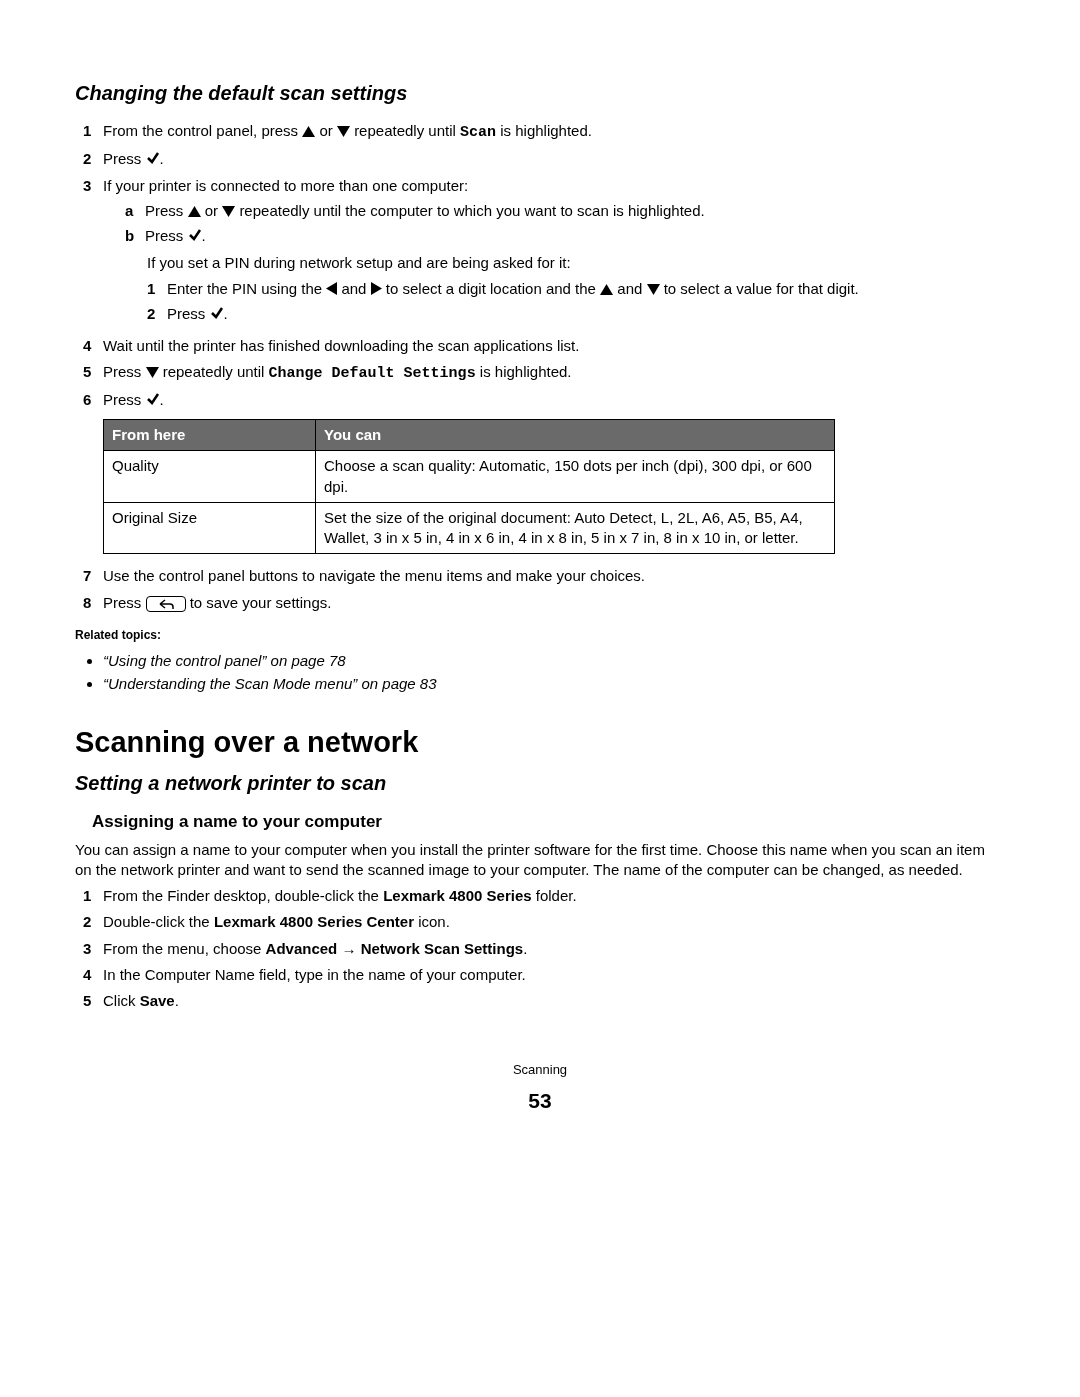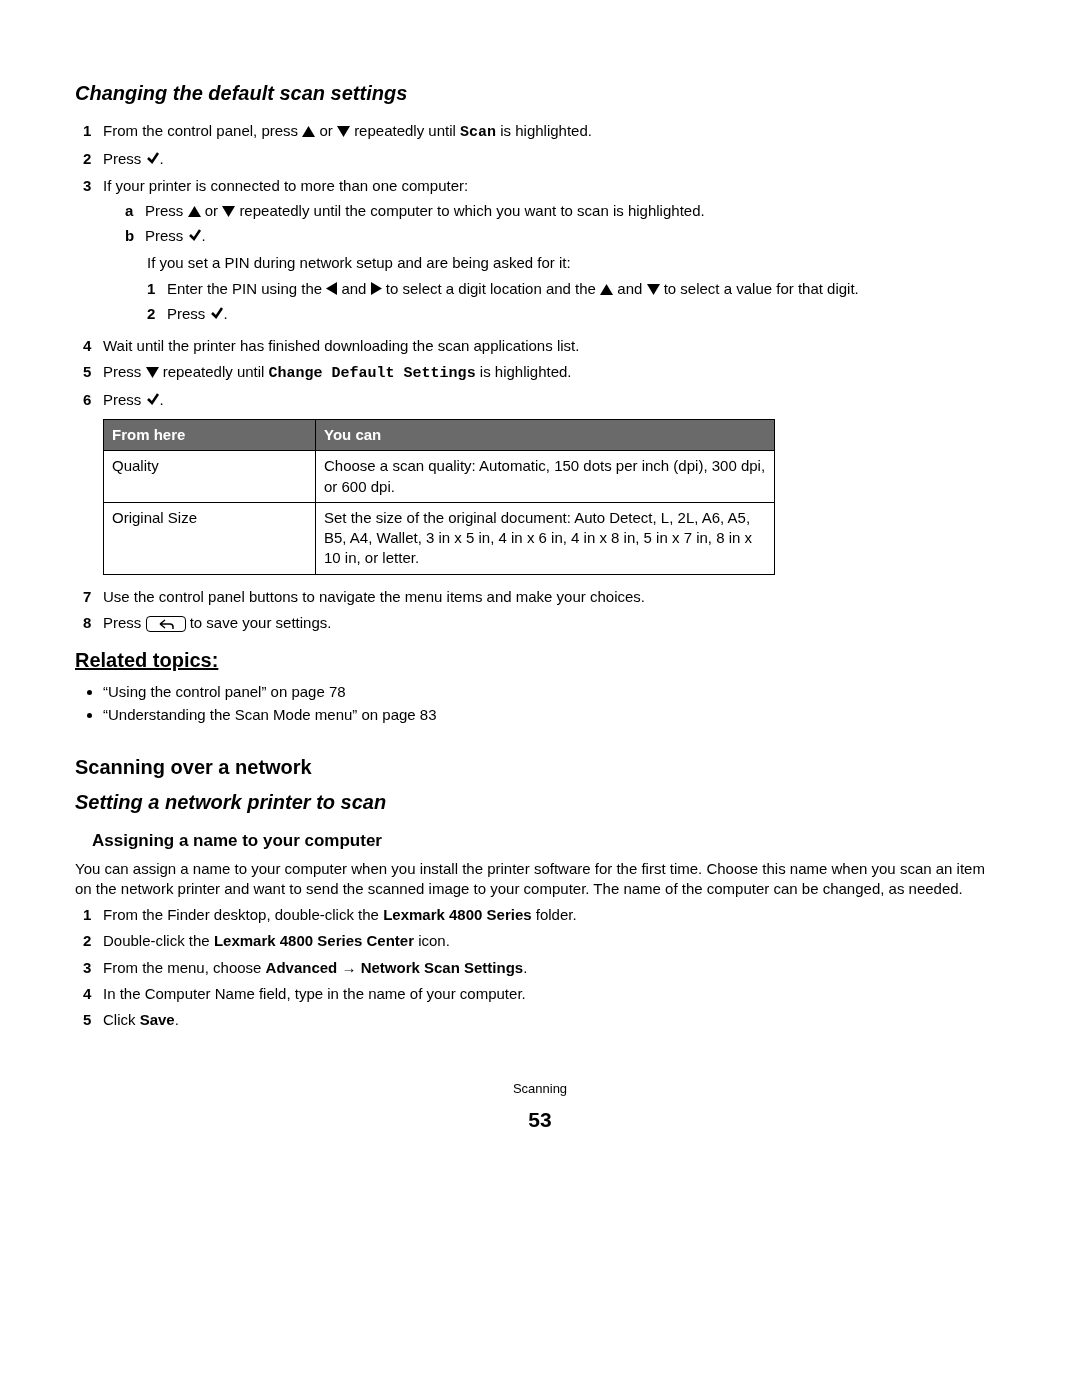--- a/index.html
+++ b/index.html
@@ -13,33 +13,32 @@
     line-height: 1.35;
   }
   h2.section-italic {
     font-style: italic;
     font-weight: bold;
     font-size: 20px;
     margin: 0 0 14px 0;
   }
   h1.section-main {
     font-weight: bold;
-    font-size: 20px;
+    font-size: 29px;
     margin: 28px 0 8px 0;
   }
   h3.sub {
     font-weight: bold;
     font-size: 17px;
     margin: 8px 0 6px 17px;
   }
   h4.subsub {
     font-weight: bold;
-    font-size: 20px;
+    font-size: 12px;
     margin: 14px 0 6px 0;
-    text-decoration: underline;
   }
   ol.num {
     list-style: none;
     padding: 0;
     margin: 0 0 0 8px;
   }
   ol.num > li {
     display: flex;
     margin: 6px 0;
   }
@@ -90,40 +89,41 @@
   .mono {
     font-family: "Courier New", monospace;
     font-weight: bold;
   }
   .icon {
     display: inline-block;
     vertical-align: middle;
   }
   table.spec {
     border-collapse: collapse;
-    width: 672px;
+    width: 732px;
     margin: 8px 0 12px 28px;
   }
   table.spec th {
     background: #6a6a6a;
     color: #fff;
     text-align: left;
     padding: 5px 8px;
     border: 1px solid #000;
     font-weight: bold;
   }
   table.spec td {
     border: 1px solid #000;
     padding: 5px 8px;
     vertical-align: top;
   }
   ul.bul {
     list-style: disc;
     margin: 8px 0 4px 28px;
     padding: 0;
+    font-style: italic;
   }
   ul.bul li {
     margin: 3px 0;
   }
   .center-footer {
     text-align: center;
     margin-top: 50px;
   }
   .center-footer .chap {
     font-size: 13px;

